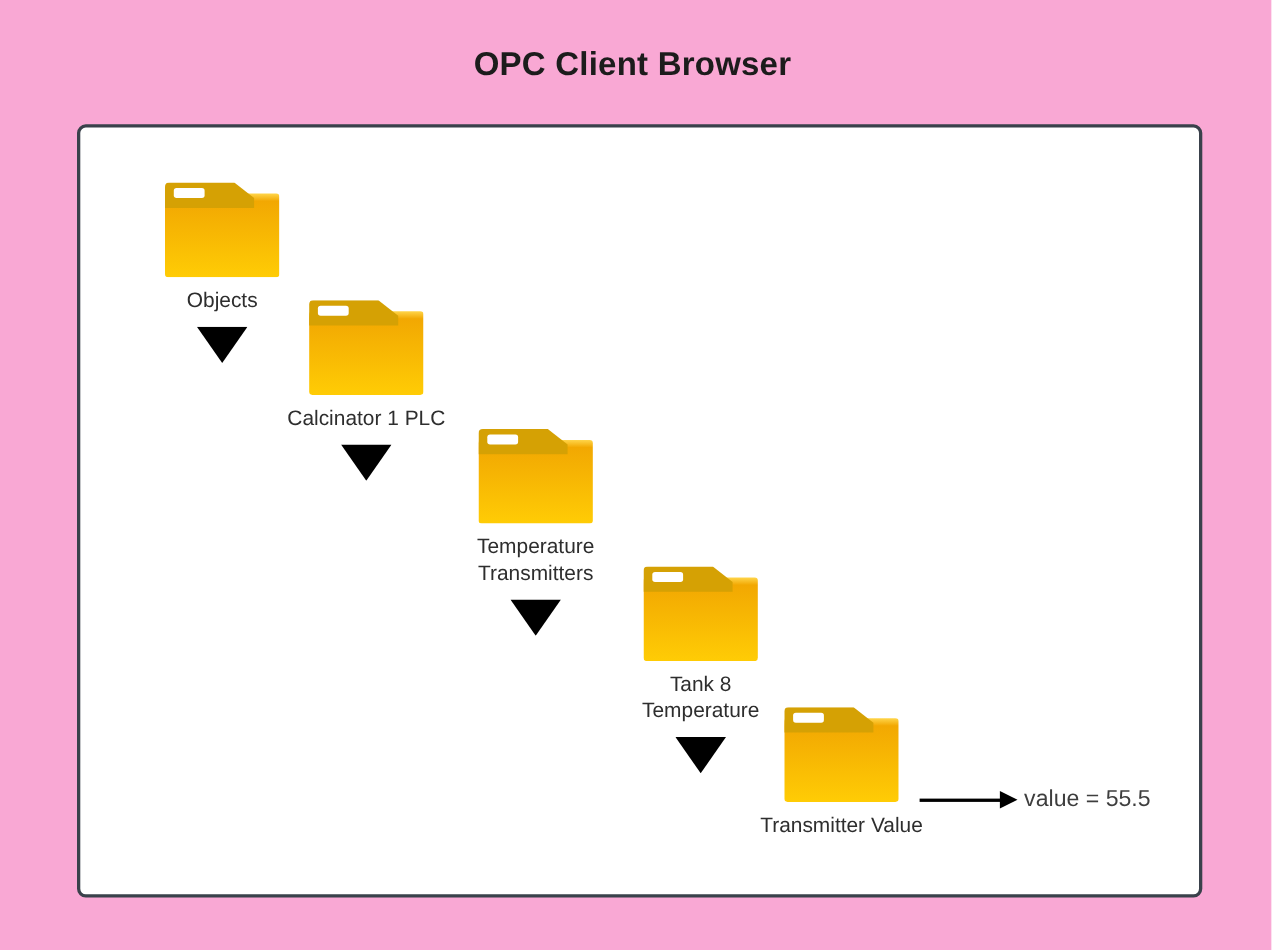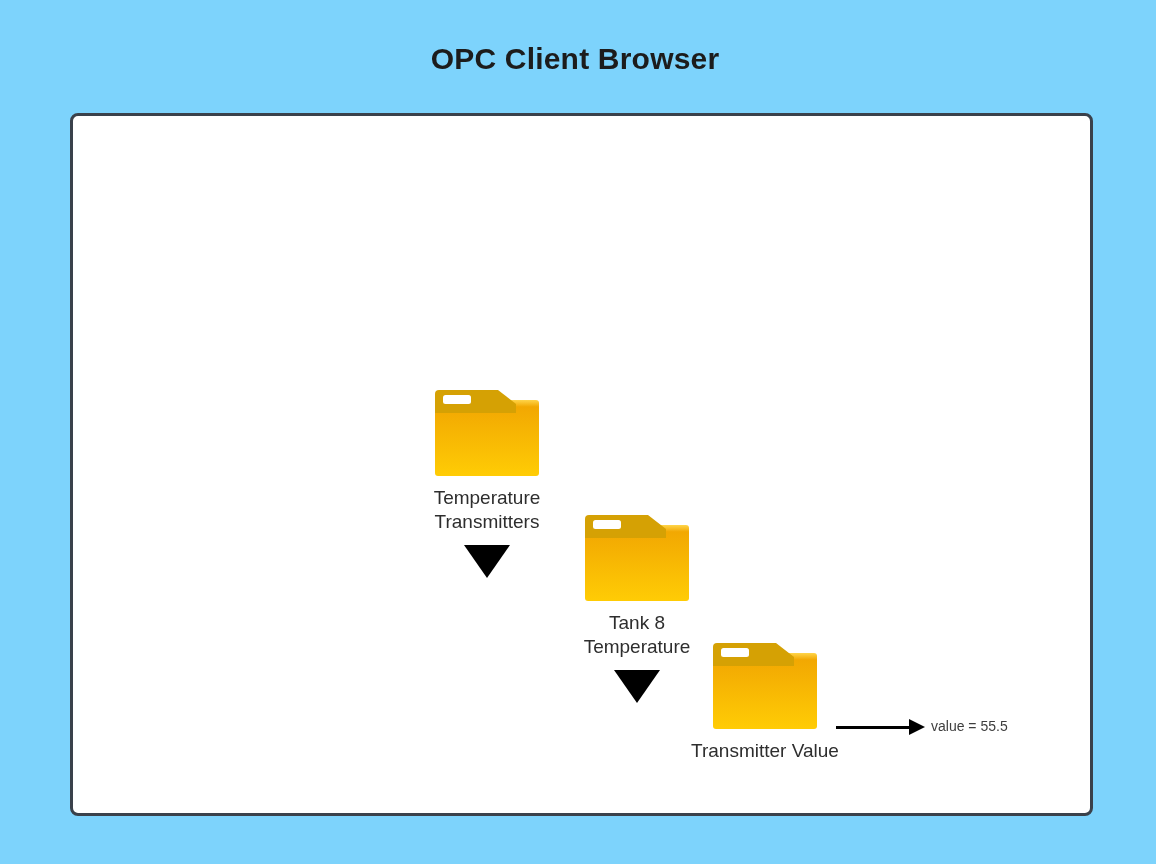--- a/index.html
+++ b/index.html
@@ -5,21 +5,21 @@
   html, body {
     margin: 0;
     padding: 0;
     background: #ffffff;
     font-family: "Liberation Sans", "DejaVu Sans", sans-serif;
   }
   .page {
     position: relative;
     width: 1156px;
     height: 864px;
-    background: #7dd3fc;
+    background: #f9a8d4;
     overflow: hidden;
   }
   .title {
     position: absolute;
     top: 42px;
     left: 0;
     width: 1150px;
     margin: 0;
     text-align: center;
     font-size: 30px;
@@ -81,21 +81,21 @@
     width: 0;
     height: 0;
     border-top: 8px solid transparent;
     border-bottom: 8px solid transparent;
     border-left: 16px solid #000000;
   }
   .value-text {
     position: absolute;
     left: 858px;
     top: 597px;
-    font-size: 14px;
+    font-size: 21px;
     line-height: 27px;
     color: #3e3e3e;
     white-space: nowrap;
   }
   .defs-holder {
     position: absolute;
     width: 0;
     height: 0;
     overflow: hidden;
   }
@@ -112,21 +112,43 @@
         <stop offset="0.09" stop-color="#f2a802"></stop>
         <stop offset="1" stop-color="#ffcc05"></stop>
       </linearGradient>
     </defs>
   </svg>
 
   <h1 class="title">OPC Client Browser</h1>
 
   <div class="canvas">
 
+    <div class="node n1">
+      <svg class="folder" width="104" height="86" viewBox="0 0 104 86">
+        <rect x="0" y="10" width="104" height="76" rx="3" fill="url(#folderGrad)"></rect>
+        <path d="M0,23 L0,4 Q0,0 4,0 L63,0 L81,14 L81,23 Z" fill="#d5a104"></path>
+        <rect x="8" y="5" width="28" height="9" rx="2.5" fill="#ffffff"></rect>
+      </svg>
+      <div class="label">Objects</div>
+      <svg class="tri" width="46" height="33" viewBox="0 0 46 33">
+        <polygon points="0,0 46,0 23,33" fill="#000000"></polygon>
+      </svg>
+    </div>
 
+    <div class="node n2">
+      <svg class="folder" width="104" height="86" viewBox="0 0 104 86">
+        <rect x="0" y="10" width="104" height="76" rx="3" fill="url(#folderGrad)"></rect>
+        <path d="M0,23 L0,4 Q0,0 4,0 L63,0 L81,14 L81,23 Z" fill="#d5a104"></path>
+        <rect x="8" y="5" width="28" height="9" rx="2.5" fill="#ffffff"></rect>
+      </svg>
+      <div class="label">Calcinator 1 PLC</div>
+      <svg class="tri" width="46" height="33" viewBox="0 0 46 33">
+        <polygon points="0,0 46,0 23,33" fill="#000000"></polygon>
+      </svg>
+    </div>
 
     <div class="node n3">
       <svg class="folder" width="104" height="86" viewBox="0 0 104 86">
         <rect x="0" y="10" width="104" height="76" rx="3" fill="url(#folderGrad)"></rect>
         <path d="M0,23 L0,4 Q0,0 4,0 L63,0 L81,14 L81,23 Z" fill="#d5a104"></path>
         <rect x="8" y="5" width="28" height="9" rx="2.5" fill="#ffffff"></rect>
       </svg>
       <div class="label">Temperature
 Transmitters</div>
       <svg class="tri" width="46" height="33" viewBox="0 0 46 33">

